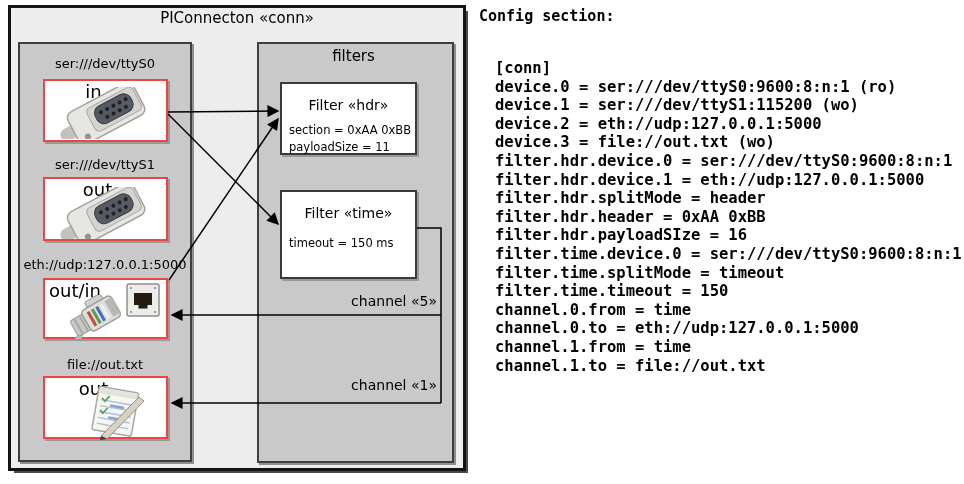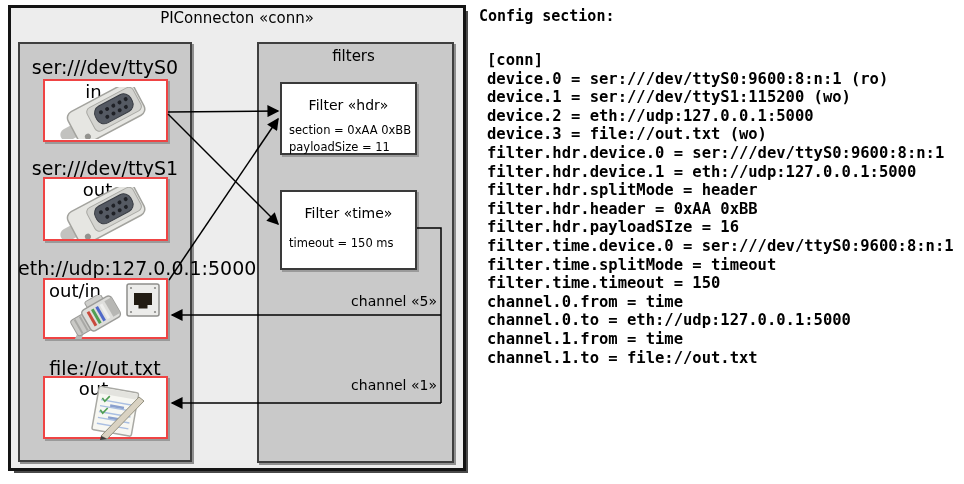--- a/index.html
+++ b/index.html
@@ -7,37 +7,37 @@
          font-family:"DejaVu Sans",sans-serif;color:#000;}
   .abs{position:absolute;box-sizing:border-box;}
 
   .outer-box{left:8px;top:5px;width:458px;height:466px;background:#ededed;
              border:3px solid #141414;box-shadow:4px 4px 0 -2px #4a4a4a;}
   .outer-title{left:8px;top:9px;width:458px;text-align:center;font-size:15px;}
 
   .panel{background:#c9c9c9;border:2px solid #3f3f3f;box-shadow:2px 2px 0 #8f8f8f;}
   .panel-title{text-align:center;font-size:15px;}
 
-  .url-label{left:18px;width:174px;text-align:center;font-size:19px;white-space:nowrap;}
+  .url-label{left:18px;width:174px;text-align:center;font-size:13px;white-space:nowrap;}
 
   .dev-box{background:#fff;border:2px solid #ef4444;box-shadow:2px 2px 0 #9a9a9a;}
   .dir{position:absolute;top:0;left:0;right:0;text-align:center;font-size:18px;line-height:22px;}
   .icon{position:absolute;}
 
   .filter-box{background:#fff;border:2px solid #3a3a3a;box-shadow:2px 2px 0 #9a9a9a;}
   .f-title{margin-top:13px;text-align:center;font-size:14px;}
   .f-prop{margin:0 0 0 7px;font-size:11.5px;line-height:16.5px;white-space:nowrap;}
 
   .chan-label{left:257px;width:180px;text-align:right;font-size:14px;}
 
   .overlay{left:0;top:0;pointer-events:none;}
 
   .cfg-heading{left:479px;top:7px;font-family:"DejaVu Sans Mono",monospace;
                font-weight:bold;font-size:15px;white-space:nowrap;}
-  .cfg-lines{left:479px;top:43px;margin:8px;font-family:"DejaVu Sans Mono",monospace;
+  .cfg-lines{left:479px;top:43px;margin:16px;font-family:"DejaVu Sans Mono",monospace;
              font-weight:bold;font-size:15.5px;line-height:18.6px;white-space:pre;}
 </style>
 </head>
 <body>
 
 <div class="stage">
 
   <div class="abs outer-box"></div>
   <div class="abs outer-title">PIConnecton «conn»</div>
 
@@ -138,21 +138,21 @@
       <polygon points="12,50 18,53 11,54" fill="#3a3a38"></polygon>
     </svg>
   </div>
 
   <div class="abs filter-box" style="left:280px;top:82px;width:137px;height:73px">
     <div class="f-title">Filter «hdr»</div>
     <div class="f-prop" style="margin-top:9px">section = 0xAA 0xBB</div>
     <div class="f-prop">payloadSize = 11</div>
   </div>
 
-  <div class="abs filter-box" style="left:280px;top:190px;width:137px;height:80px">
+  <div class="abs filter-box" style="left:280px;top:190px;width:137px;height:89px">
     <div class="f-title">Filter «time»</div>
     <div class="f-prop" style="margin-top:14px">timeout = 150 ms</div>
   </div>
 
   <div class="abs chan-label" style="top:293px">channel «5»</div>
   <div class="abs chan-label" style="top:377px">channel «1»</div>
 
   <svg class="abs overlay" width="964" height="484" viewBox="0 0 964 484">
     <defs>
       <marker id="ah" viewBox="0 0 10 10" refX="8.8" refY="5" markerWidth="9" markerHeight="8" orient="auto-start-reverse">

